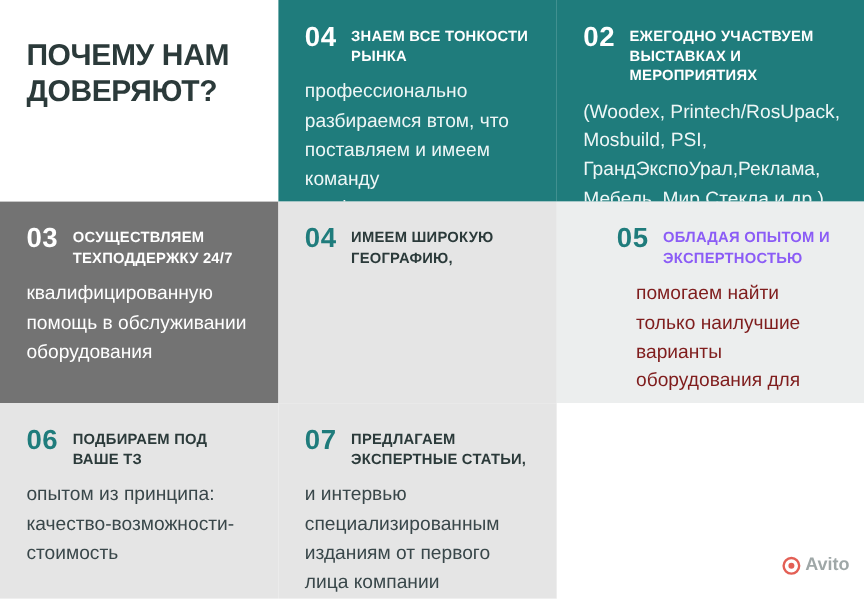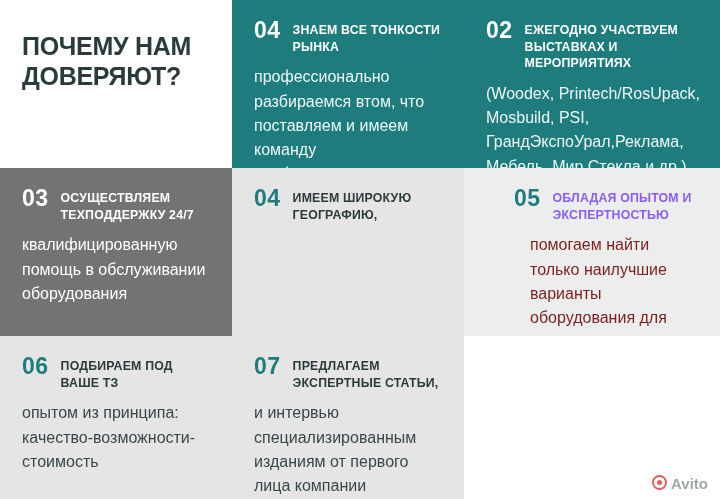--- a/index.html
+++ b/index.html
@@ -100,23 +100,23 @@
   .pale .htext { color: #2b3a3a; }
   .pale .body { color: #39474a; }
   .palegrey .num { color: #1f7c7c; margin-left: 28px; }
   .palegrey .htext { color: #8b5cf6; }
   .palegrey .body { color: #7f1d1d; margin-left: 44px; }
 
   
   .watermark {
     position: absolute;
     right: 12px;
-    bottom: 7px;
+    bottom: 20px;
     display: flex;
-    align-items: flex-start;
+    align-items: flex-end;
     gap: 4px;
     font-size: 15px;
     font-weight: bold;
     color: #9aa3a3;
     opacity: 0.95;
   }
   .watermark .mark {
     width: 15px; height: 15px;
     border-radius: 50%;
     border: 2px solid #e2574c;

